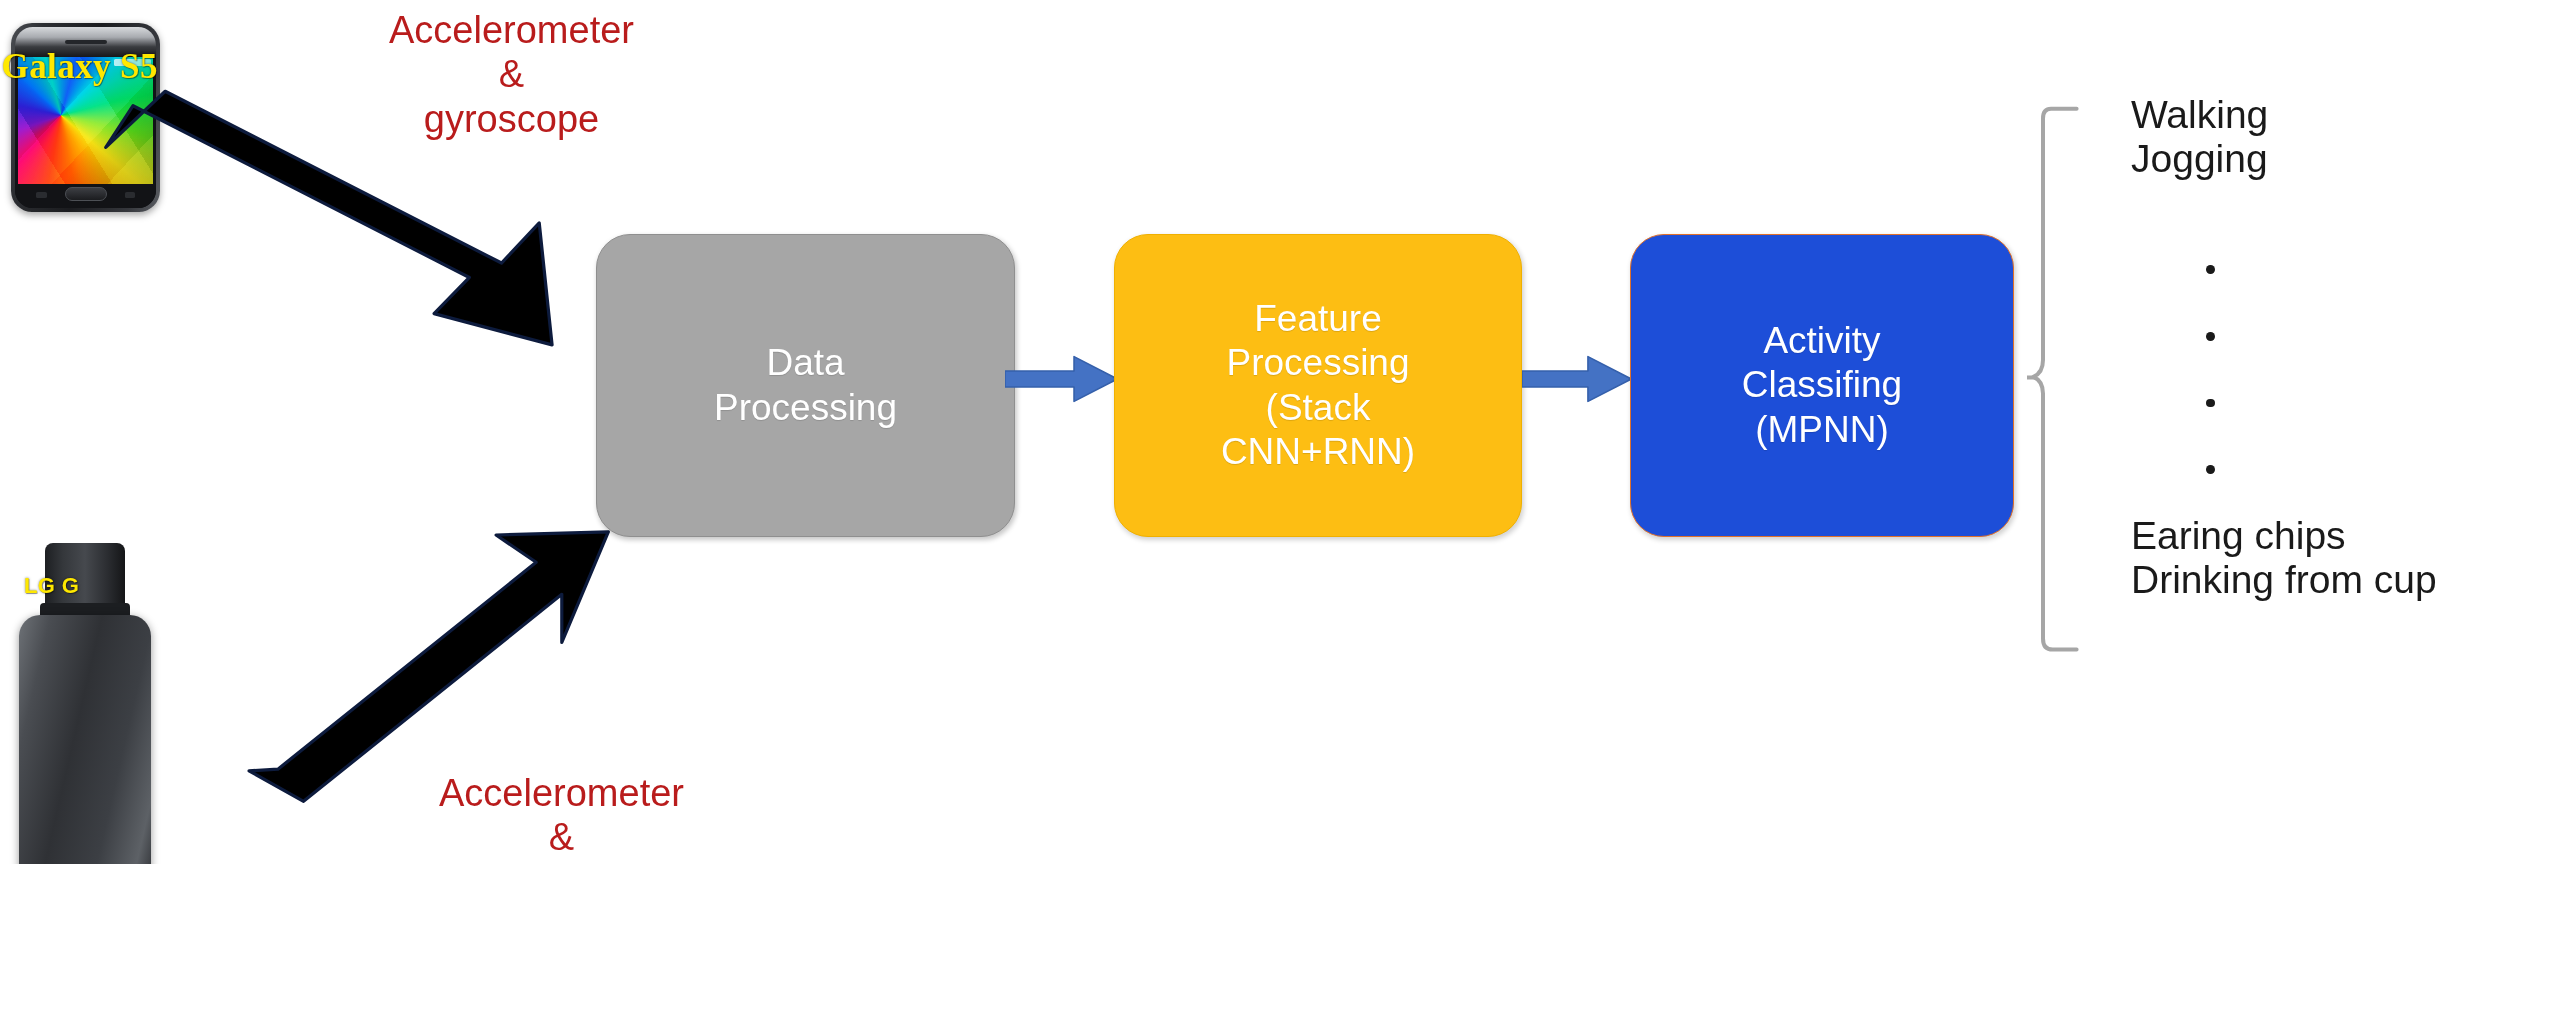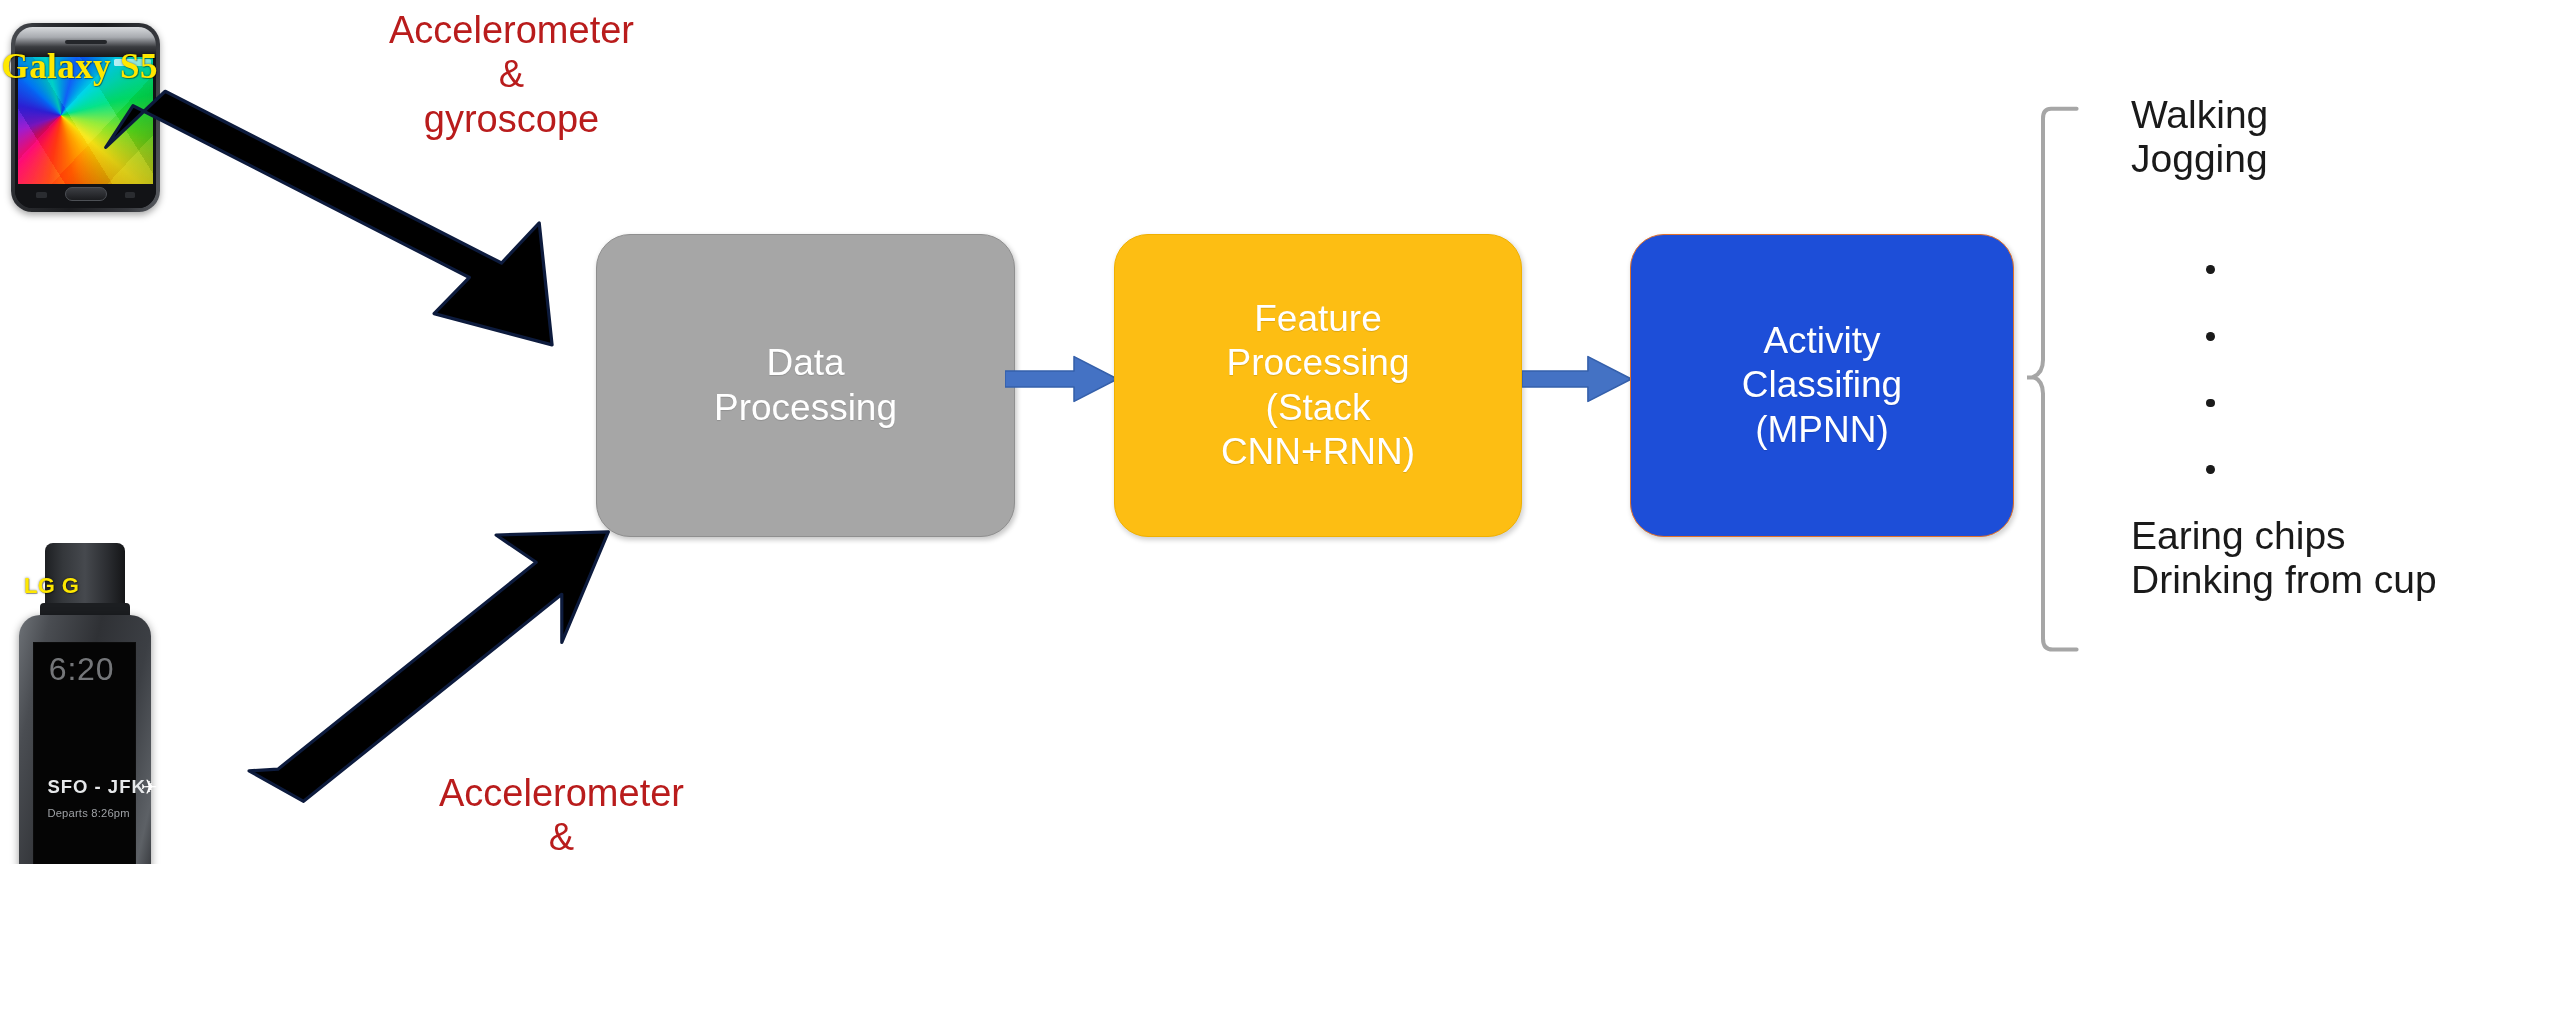--- a/index.html
+++ b/index.html
@@ -229,26 +229,20 @@
     </div>
   </div>
   <div id="phone-label" class="device-overlay-label">Galaxy S5</div>
 
   <div id="watch" class="device">
     <div class="strap top"></div>
     <div class="strap bottom"></div>
     <div class="watch-lug t"></div>
     <div class="watch-case"></div>
     <div class="watch-lug b"></div>
-    <div class="watch-screen">
-      <div class="watch-time">6:20</div>
-      <div class="watch-route">SFO - JFK</div>
-      <div class="watch-plane">✈</div>
-      <div class="watch-depart">Departs 8:26pm</div>
-    </div>
   </div>
   <div id="watch-label" class="device-overlay-label">LG G</div>
 
   <div id="caption-top" class="caption">Accelerometer
 &amp;
 gyroscope</div>
   <div id="caption-bottom" class="caption">Accelerometer
 &amp;
 gyroscope</div>
 

